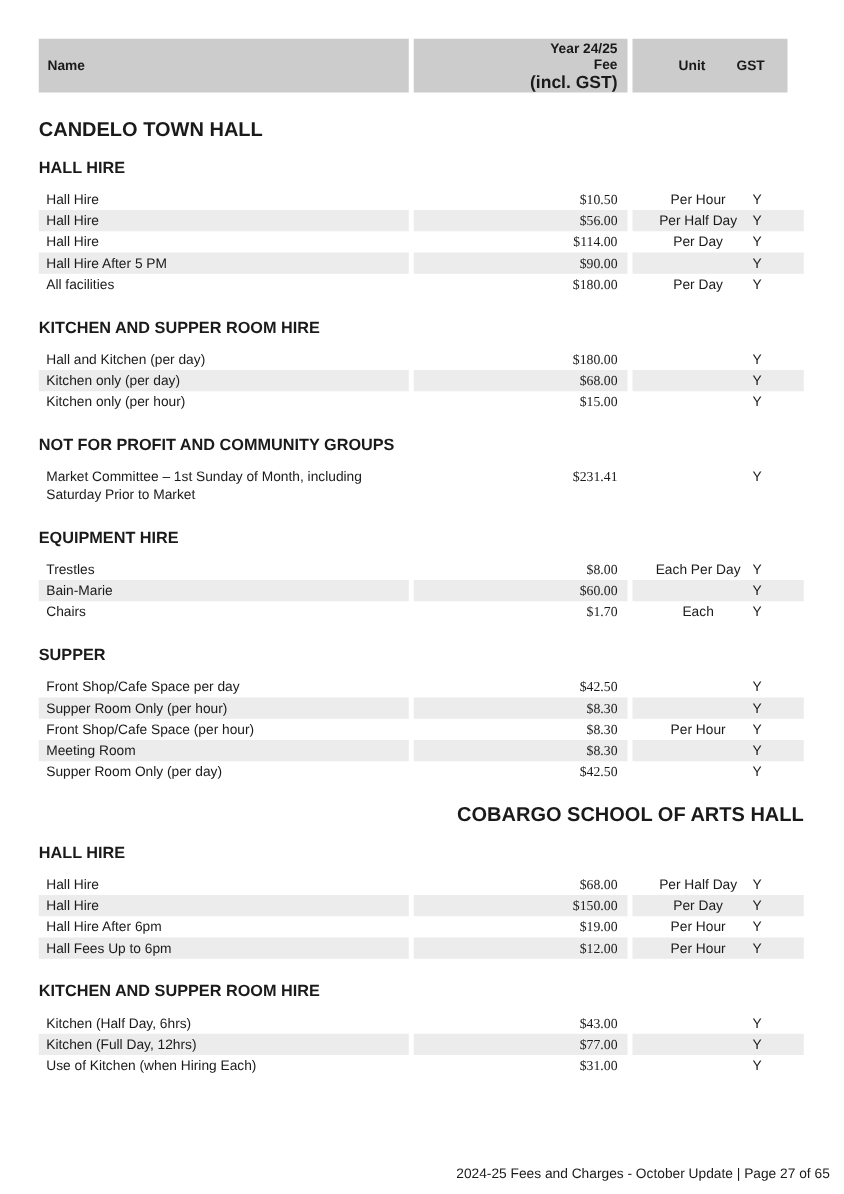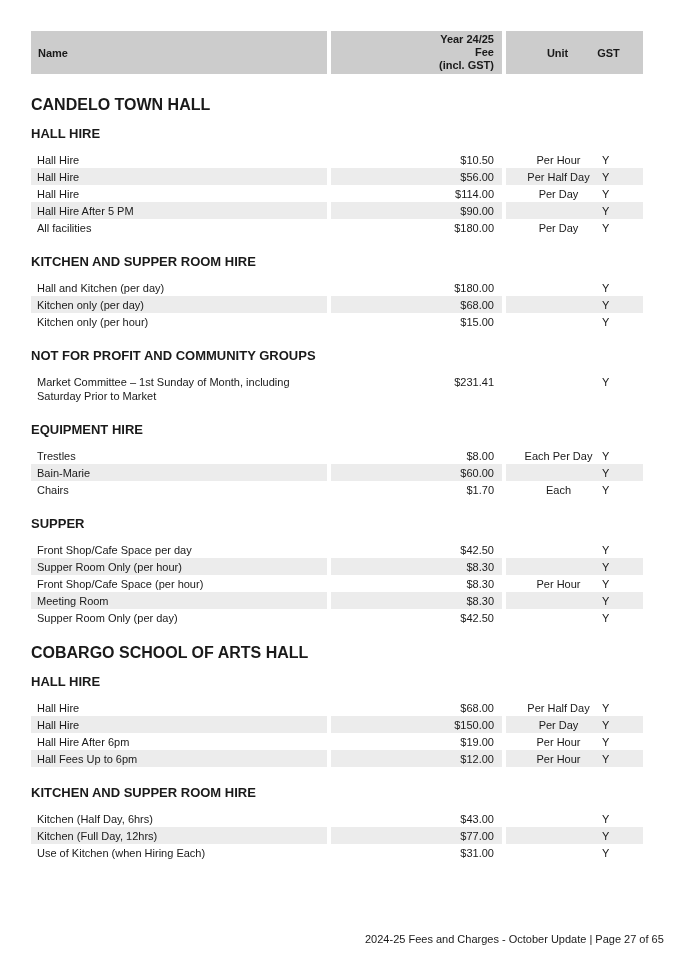--- a/index.html
+++ b/index.html
@@ -2,36 +2,36 @@
 <html><head>
 <meta charset="utf-8">
 <style>
   html, body { margin: 0; padding: 0; background: #ffffff; }
   body { width: 675px; height: 955px; position: relative; font-family: "Liberation Sans", sans-serif; color: #1a1a1a; overflow: hidden; }
   .page { position: absolute; left: 31px; top: 31px; width: 612px; }
   .hdr { display: flex; height: 43px; }
   .hdr .c { background: #cccccc; font-weight: bold; font-size: 11px; display: flex; align-items: center; box-sizing: border-box; }
   .c1 { width: 296px; margin-right: 4px; }
   .c2 { width: 171px; margin-right: 4px; }
-  .c3 { width: 137px; }
+  .c3 { width: 124px; }
   .hdr .c1 { padding-left: 7px; }
   .hdr .c2 { justify-content: flex-end; text-align: right; padding-right: 8px; line-height: 13px; flex-direction: column; align-items: flex-end; justify-content: center; }
-  .hdr .c2 .small { font-size: 11px; }
+  .hdr .c2 .small { font-size: 14px; }
   .hdr .c3 { padding: 0; }
   .hdr .unit-h { width: 90px; text-align: center; padding-left: 15px; box-sizing: border-box; }
   .hdr .gst-h { width: 47px; text-align: left; padding-left: 3px; }
   h1 { font-size: 16px; font-weight: bold; margin: 0; padding: 0; position: relative; }
   h2 { font-size: 13px; font-weight: bold; margin: 0; }
   .venue-title { margin-top: 22px; margin-bottom: 12px; line-height: 18px; }
   .sub-title { line-height: 16px; margin-bottom: 9px; }
   .group { margin-bottom: 18px; }
   .row { display: flex; font-size: 11px; line-height: 14px; }
   .row .cell { box-sizing: border-box; padding-top: 2px; padding-bottom: 1px; }
   .row .name { width: 296px; margin-right: 4px; padding-left: 6px; padding-right: 10px; }
-  .row .fee { width: 171px; margin-right: 4px; text-align: right; padding-right: 8px; }
+  .row .fee { width: 171px; margin-right: 4px; text-align: right; padding-right: 8px; font-family: Liberation Serif, serif; }
   .row .unit { width: 90px; text-align: center; padding-left: 15px; padding-right: 0; }
   .row .gst { width: 47px; padding-left: 6px; }
   .row.shade .name, .row.shade .fee { background: #ececec; }
   .row.shade .unitgst { background: #ececec; }
   .unitgst { display: flex; width: 137px; }
   .footer { position: absolute; left: 365px; top: 933px; font-size: 11px; color: #1a1a1a; }
 </style>
 </head>
 <body>
 
@@ -195,21 +195,21 @@
         </div>
         <div class="row">
           <div class="cell name">Supper Room Only (per day)</div>
           <div class="cell fee">$42.50</div>
           <div class="unitgst">
             <div class="cell unit"></div>
             <div class="cell gst">Y</div>
           </div>
         </div>
       </div>
-      <h1 class="venue-title" style="margin-top: 8px;">COBARGO SCHOOL OF ARTS HALL</h1>
+      <h1 class="venue-title" style="margin-top: 8px; text-align: right;">COBARGO SCHOOL OF ARTS HALL</h1>
       <div class="group">
         <h2 class="sub-title">HALL HIRE</h2>
         <div class="row">
           <div class="cell name">Hall Hire</div>
           <div class="cell fee">$68.00</div>
           <div class="unitgst">
             <div class="cell unit">Per Half Day</div>
             <div class="cell gst">Y</div>
           </div>
         </div>

